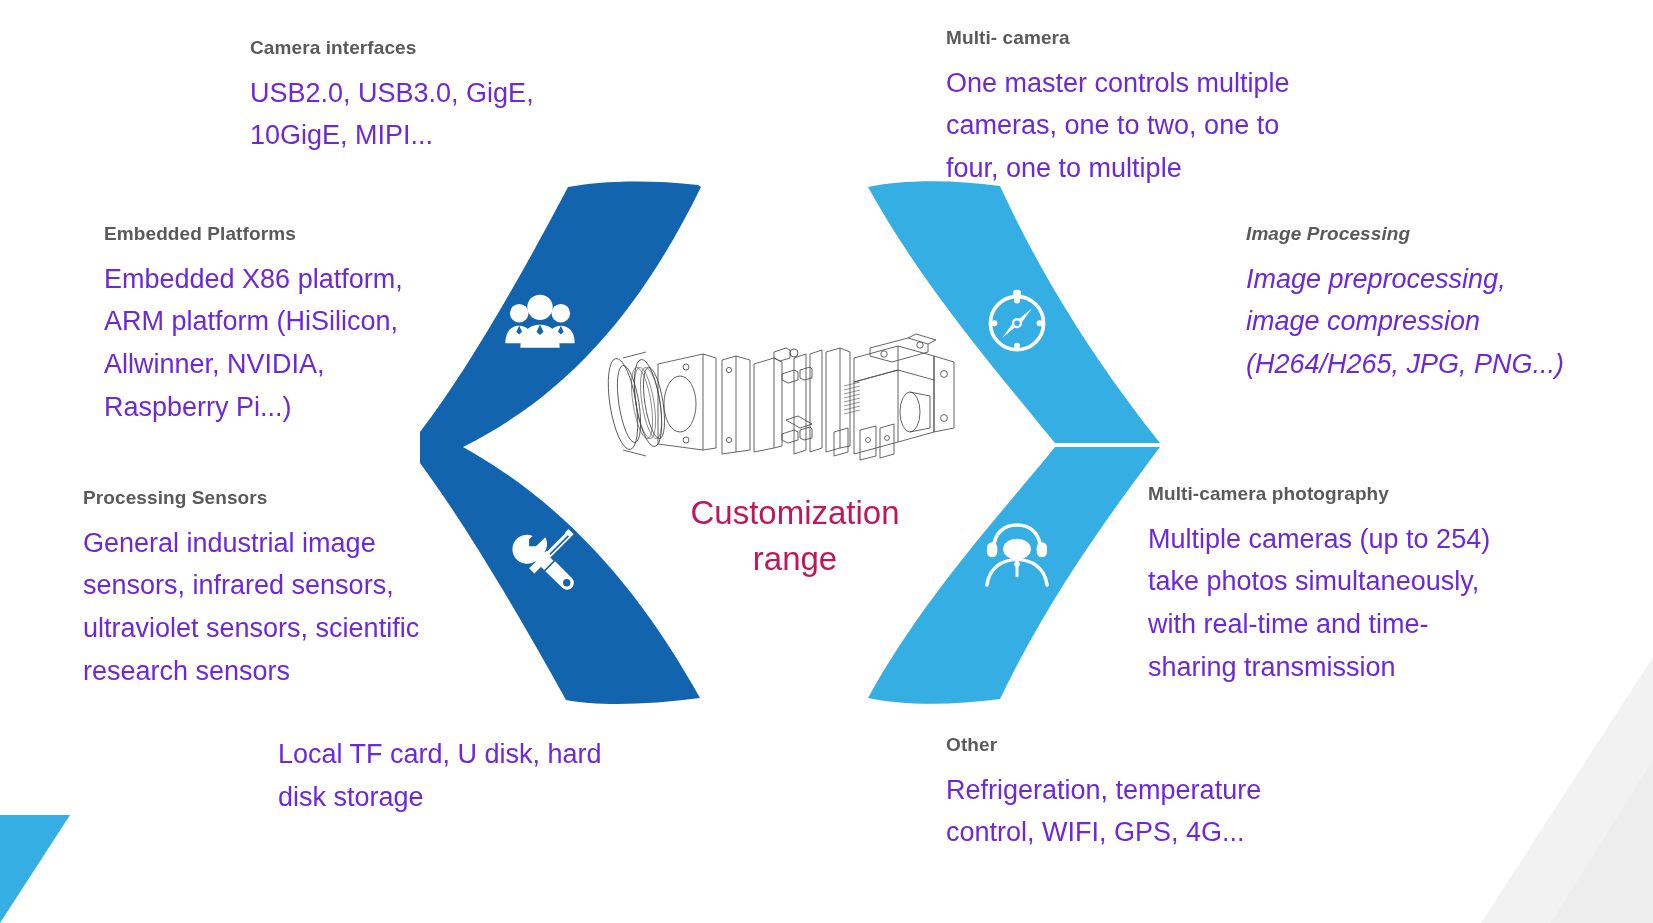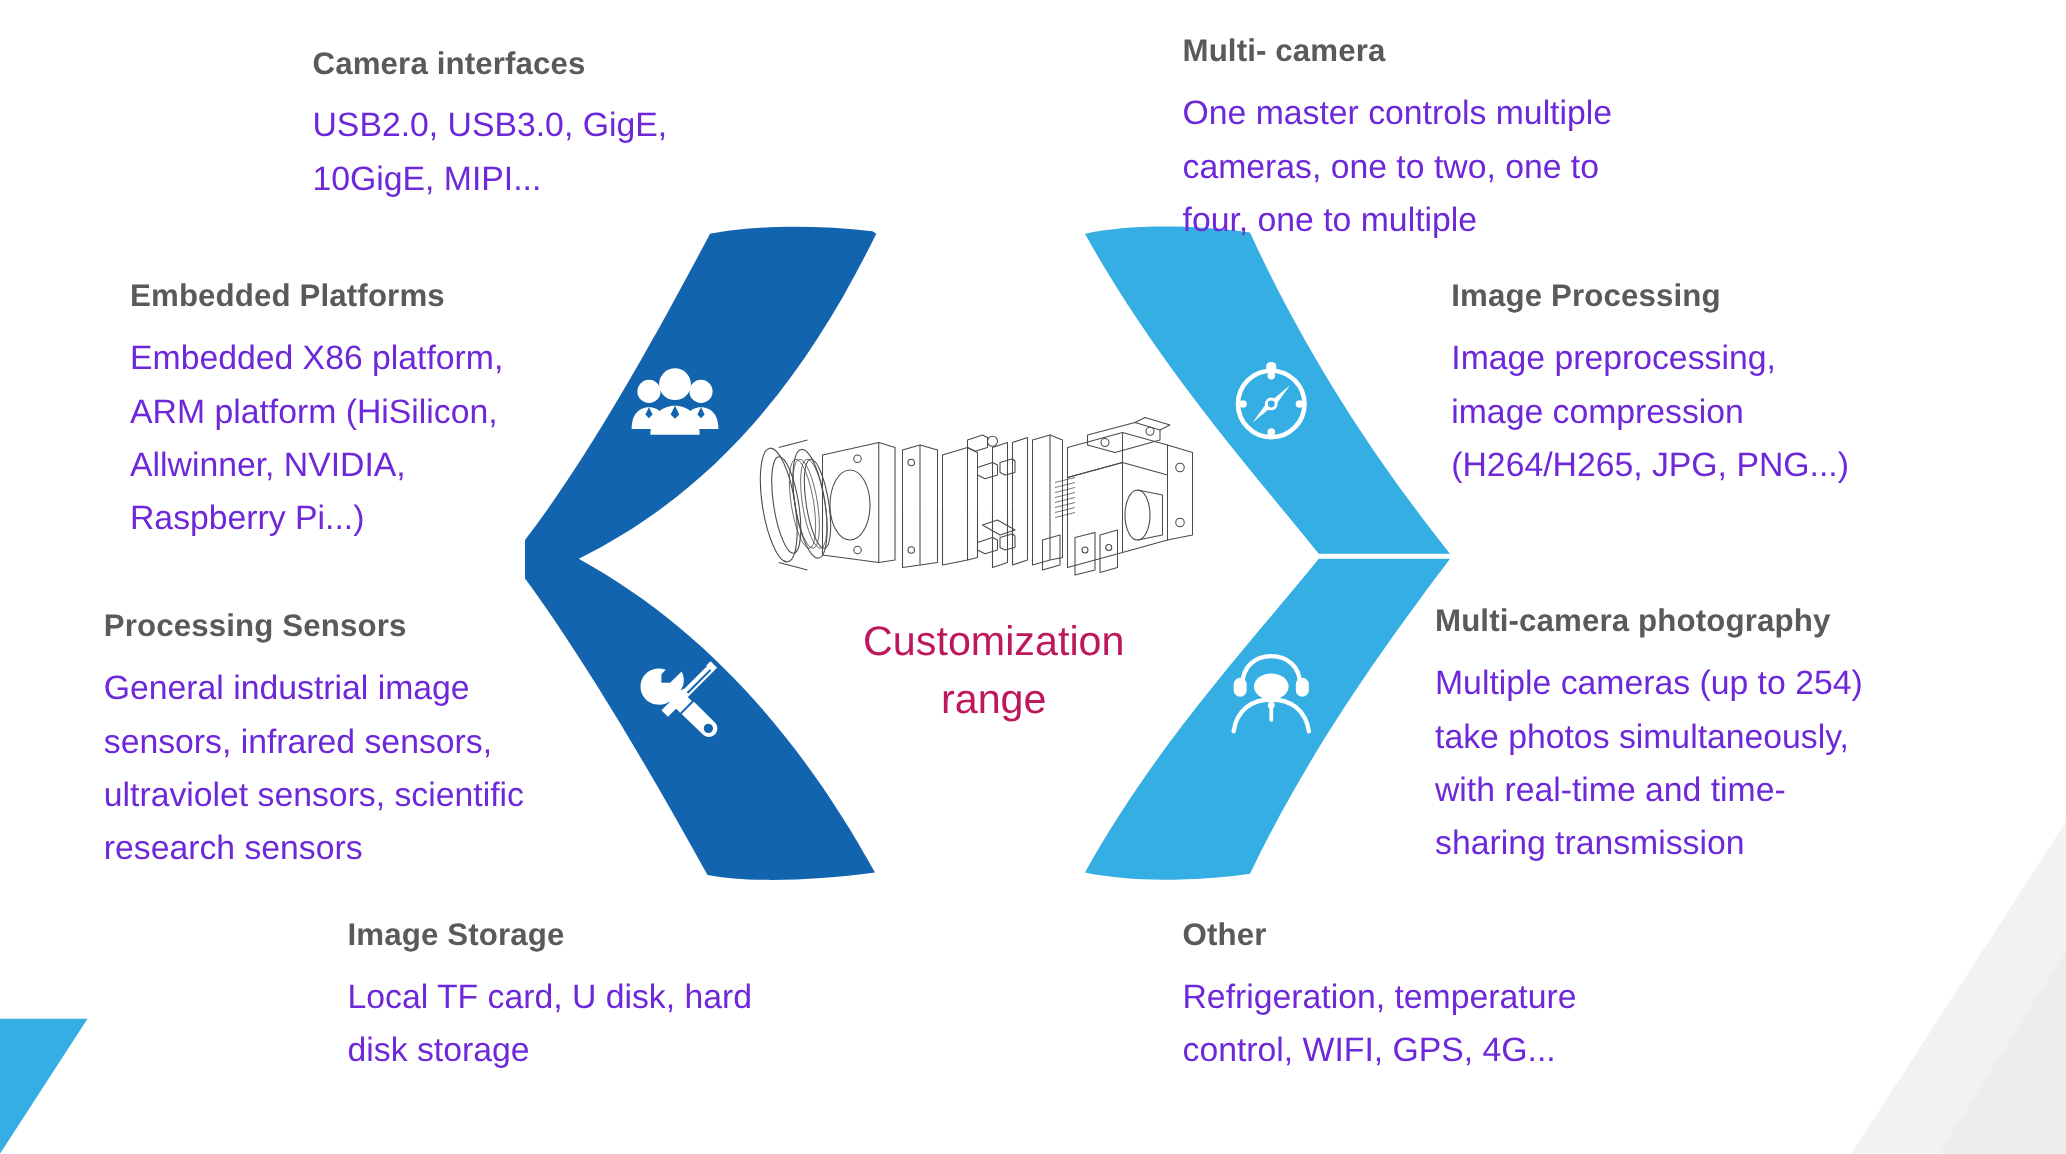--- a/index.html
+++ b/index.html
@@ -24,21 +24,21 @@
     width: 1653px;
     height: 923px;
     pointer-events: none;
   }
 
   
   .block {
     position: absolute;
   }
   .block .bt {
-    font-size: 25px;
+    font-size: 19px;
     font-weight: bold;
     color: #5a5a5a;
     line-height: 1.25;
     margin: 0 0 12px 0;
     white-space: nowrap;
     letter-spacing: 0.1px;
   }
   .block .bd {
     font-size: 27px;
     font-weight: normal;
@@ -51,21 +51,21 @@
   .block.left  { text-align: left; }
   .block.right { text-align: left; margin-left: 16px; }
 
   
   #blk-camera-interfaces { left: 250px;  top: 36px;  width: 340px; }
   #blk-embedded          { left: 104px;  top: 222px; width: 330px; }
   #blk-sensors           { left: 83px;   top: 486px; width: 375px; }
   #blk-storage           { left: 278px;  top: 733px; width: 330px; }
 
   #blk-multicam          { left: 930px;  top: 26px;  width: 350px; }
-  #blk-imgproc           { left: 1145px; top: 222px; width: 320px; }
+  #blk-imgproc           { left: 1230px; top: 222px; width: 320px; font-style: italic; }
   #blk-multicamphoto     { left: 1132px; top: 482px; width: 360px; }
   #blk-other             { left: 930px;  top: 733px; width: 330px; }
 
   
   #ribbons {
     position: absolute;
     left: 420px;
     top: 175px;
     width: 740px;
     height: 535px;
@@ -311,21 +311,20 @@
     <h3 class="bt">Embedded Platforms</h3>
     <p class="bd">Embedded X86 platform, ARM platform (HiSilicon, Allwinner, NVIDIA, Raspberry Pi...)</p>
   </div>
 
   <div class="block left" id="blk-sensors">
     <h3 class="bt">Processing Sensors</h3>
     <p class="bd">General industrial image sensors, infrared sensors, ultraviolet sensors, scientific research sensors</p>
   </div>
 
   <div class="block left" id="blk-storage">
-    <h3 class="bt">Image Storage</h3>
     <p class="bd">Local TF card, U disk, hard disk storage</p>
   </div>
 
   <div class="block right" id="blk-multicam">
     <h3 class="bt">Multi- camera</h3>
     <p class="bd">One master controls multiple cameras, one to two, one to four, one to multiple</p>
   </div>
 
   <div class="block right" id="blk-imgproc">
     <h3 class="bt">Image Processing</h3>

